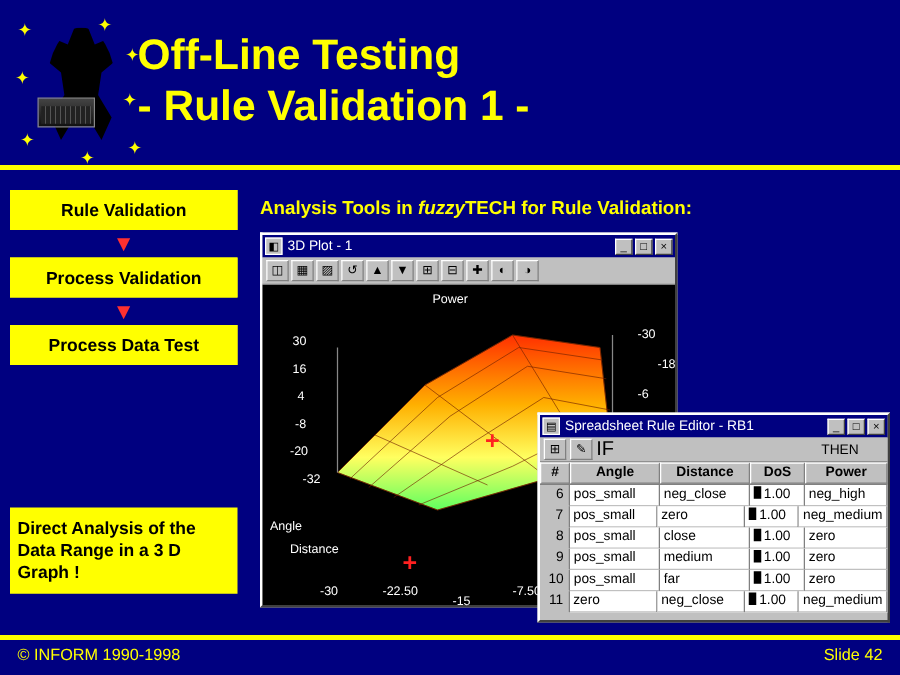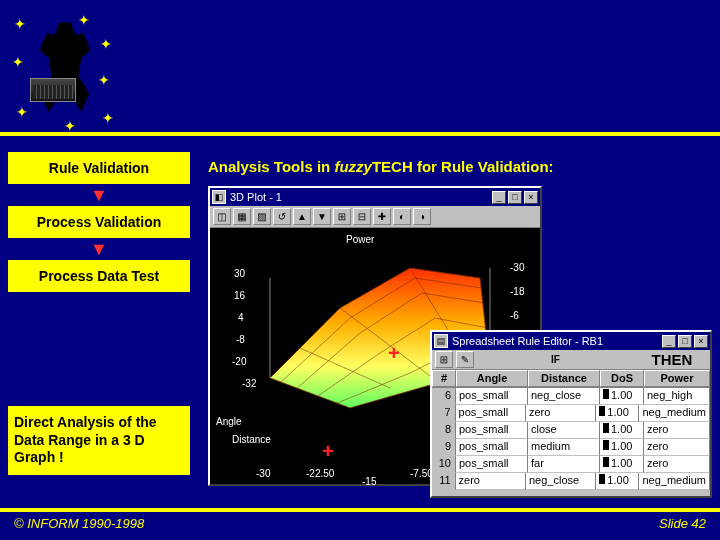--- a/index.html
+++ b/index.html
@@ -36,37 +36,41 @@
 .rrow div{border-right:1px solid #808080;border-bottom:1px solid #c0c0c0;padding:1px 3px;background:#fff}
 .rrow .num{width:24px;background:#c0c0c0;text-align:right;padding-right:4px}
 .rrow .ang{width:72px}
 .rrow .dist{width:72px}
 .rrow .dos{width:44px;display:flex;align-items:flex-start;gap:2px}
 .rrow .pow{flex:1}
 .bar{display:inline-block;width:6px;height:10px;background:#000}
 .subtb{height:20px;background:#c0c0c0;border-bottom:1px solid #808080;display:flex;align-items:center;padding:0 3px;gap:3px}
 .footer{position:absolute;left:0;right:0;bottom:0;height:32px}
 .fhr{height:4px;background:#ffff00;margin:0 0 4px}
-.ftxt{display:flex;justify-content:space-between;color:#ffff00;font-size:13px;padding:0 14px;font-style:italic}
+.ftxt{display:flex;justify-content:space-between;color:#ffff00;font-size:13px;padding:0 14px;}
 </style>
 </head>
 <body>
 
 <div class="header">
   <div class="logo">
     <span class="star" style="left:4px;top:6px">✦</span>
     <span class="star" style="left:68px;top:2px">✦</span>
     <span class="star" style="left:90px;top:26px">✦</span>
     <span class="star" style="left:2px;top:44px">✦</span>
     <span class="star" style="left:88px;top:62px">✦</span>
     <span class="star" style="left:6px;top:94px">✦</span>
     <span class="star" style="left:54px;top:108px">✦</span>
     <span class="star" style="left:92px;top:100px">✦</span>
     <div class="dancer"></div>
     <div class="kbd"></div>
+  </div>
+  <div class="title">
+    <div>Off-Line Testing</div>
+    <div>- Rule Validation 1 -</div>
   </div>
 </div>
 <div class="hr"></div>
 
 <div class="leftcol">
   <div class="box">Rule Validation</div>
   <div class="arrow">▼</div>
   <div class="box">Process Validation</div>
   <div class="arrow">▼</div>
   <div class="box">Process Data Test</div>
@@ -123,21 +127,21 @@
         <path d="M40,100 L130,140"></path>
         <path d="M80,60 L170,128"></path>
         <path d="M150,20 L210,118"></path>
         <path d="M220,30 L230,120"></path>
       </g>
       <line x1="10" y1="130" x2="10" y2="30" stroke="#888"></line>
       <line x1="230" y1="120" x2="230" y2="20" stroke="#888"></line>
     </svg>
     <div class="axislbl" style="left:136px;top:6px">Power</div>
     <div class="axislbl" style="left:300px;top:34px">-30</div>
-    <div class="axislbl" style="left:300px;top:58px">-18</div>
+    <div class="axislbl" style="left:316px;top:58px">-18</div>
     <div class="axislbl" style="left:300px;top:82px">-6</div>
     <div class="axislbl" style="left:304px;top:106px">6</div>
     <div class="axislbl" style="left:302px;top:130px">18</div>
     <div class="axislbl" style="left:302px;top:154px">30</div>
     <div class="axislbl" style="left:24px;top:40px">30</div>
     <div class="axislbl" style="left:24px;top:62px">16</div>
     <div class="axislbl" style="left:28px;top:84px">4</div>
     <div class="axislbl" style="left:26px;top:106px">-8</div>
     <div class="axislbl" style="left:22px;top:128px">-20</div>
     <div class="axislbl" style="left:32px;top:150px">-32</div>
@@ -159,22 +163,22 @@
     <span>Spreadsheet Rule Editor - RB1</span>
     <div class="sysbtns">
       <div class="sysbtn">_</div>
       <div class="sysbtn">□</div>
       <div class="sysbtn">×</div>
     </div>
   </div>
   <div class="subtb">
     <div class="tbtn">⊞</div>
     <div class="tbtn">✎</div>
-    <div style="flex:1;text-align:center;font-size:10px;font-weight:bold">IF</div>
-    <div style="width:70px;text-align:center;font-size:15px;font-weight:bold">THEN</div>
+    <div style="flex:1;text-align:left;font-size:16px;font-weight:normal">IF</div>
+    <div style="width:70px;text-align:center;font-size:11px;font-weight:normal">THEN</div>
   </div>
   <div class="rhdr">
     <div style="width:24px">#</div>
     <div style="width:72px">Angle</div>
     <div style="width:72px">Distance</div>
     <div style="width:44px">DoS</div>
     <div style="flex:1">Power</div>
   </div>
   <div class="rrow">
       <div class="num">6</div>

